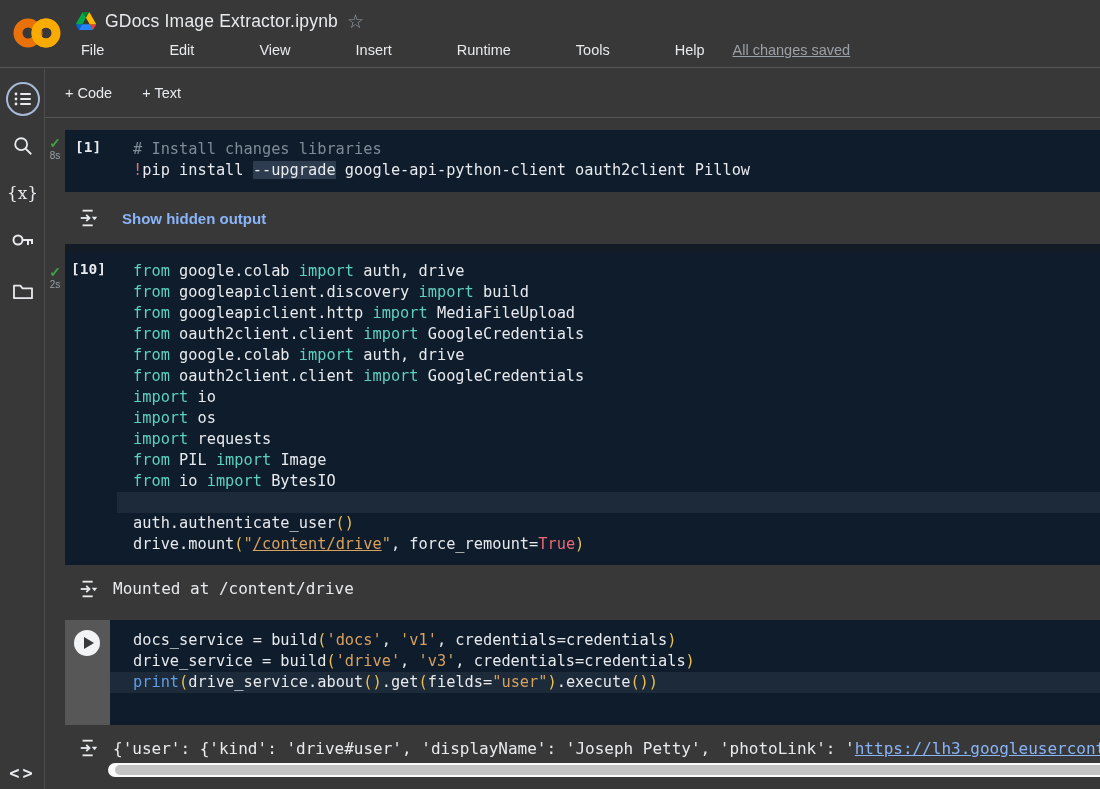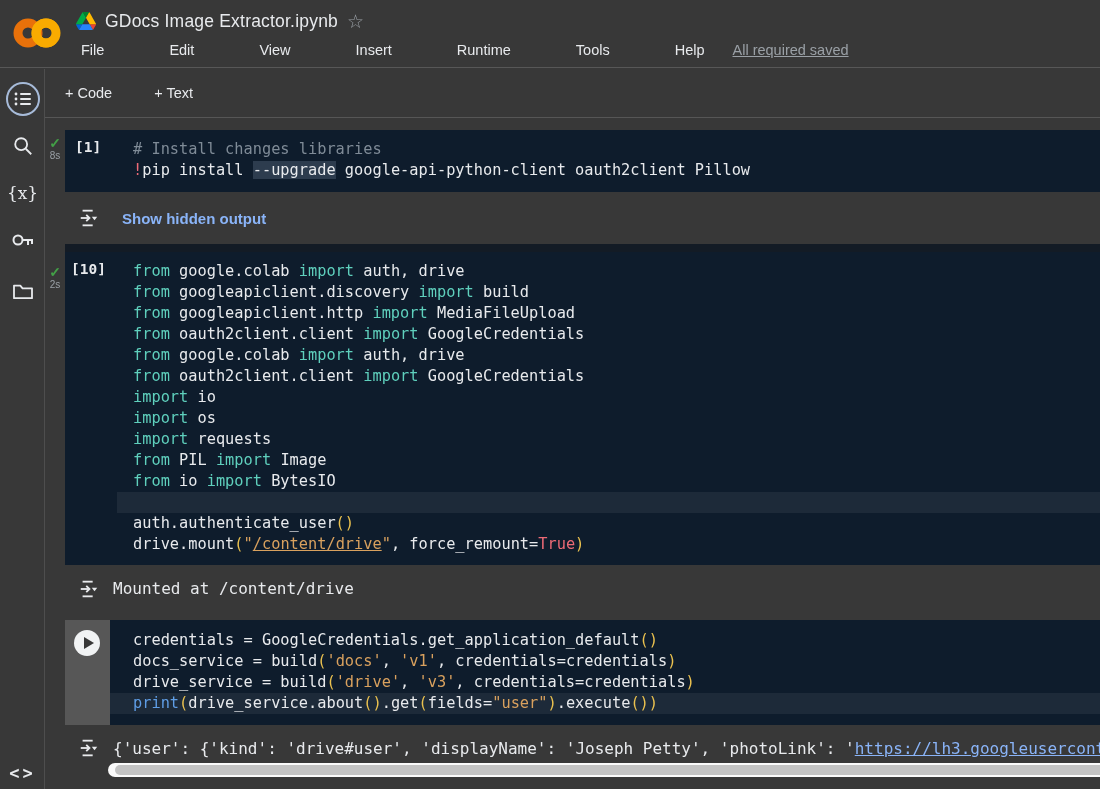--- a/index.html
+++ b/index.html
@@ -28,21 +28,21 @@
   .toc-ring .ring { width:34px; height:34px; border:2px solid #a7bbd9; border-radius:50%;
     display:flex; align-items:center; justify-content:center; }
   .ic-search { top:66px; } .ic-vars { top:114px; } .ic-key { top:163px; } .ic-folder { top:213px; }
   .ic-snippets { top:694px; color:#e8eaed; font-size:17px; font-weight:bold; letter-spacing:3px;
     font-family:"DejaVu Sans Mono", monospace; }
   .vars-glyph { font-size:17px; color:#e8eaed; font-family:"DejaVu Serif", serif; }
 
   
   main { position:absolute; top:68px; left:45px; width:1055px; height:721px; background:#383838; }
   .toolbar { position:absolute; top:0; left:0; width:1055px; height:50px;
-    border-bottom:1px solid #565656; display:flex; align-items:center; padding-left:20px; gap:42px; }
+    border-bottom:1px solid #565656; display:flex; align-items:center; padding-left:20px; gap:30px; }
   .tb-btn { color:#e8eaed; font-size:14.5px; font-weight:500; cursor:pointer; background:none; border:none;
     font-family:"Liberation Sans", sans-serif; }
 
   
   .editor { position:absolute; left:20px; right:0; background:#0e1c2c; overflow:hidden; }
   .cell1-ed { top:62px;  height:62px; }
   .cell2-ed { top:184px; height:313px; }
   .cell-shadow { position:absolute; left:20px; right:0; top:176px; height:8px; background:#131b25; }
   .exec-count { position:absolute; top:9px; left:10px; color:#e8eaed;
     font-family:"DejaVu Sans Mono", monospace; font-size:14.5px; font-weight:bold; }
@@ -126,21 +126,21 @@
     <nav class="menubar">
       <span style="display:flex;gap:40px;">
           <span class="menu-item">File</span>
           <span class="menu-item">Edit</span>
           <span class="menu-item">View</span>
           <span class="menu-item">Insert</span>
           <span class="menu-item">Runtime</span>
           <span class="menu-item">Tools</span>
           <span class="menu-item">Help</span>
         </span>
-      <span class="save-status">All required saved</span>
+      <span class="save-status">All changes saved</span>
     </nav>
   </header>
 
   <aside>
     <div class="side-ic toc-ring">
       <span class="ring">
         <svg width="18" height="16" viewBox="0 0 18 16">
           <g fill="#e8eaed">
             <circle cx="2" cy="3" r="1.4"></circle>
               <rect x="6" y="2" width="11" height="2" rx="1"></rect>
@@ -251,21 +251,20 @@
     </div>
 
     <div class="cell3-wrap">
       <div class="run-gutter">
         <div class="play-btn">
           <span class="play-tri"></span>
         </div>
       </div>
       <div class="cell3-ed">
         <div>
-            <div class="code-line"><span class="tok plain">credentials = GoogleCredentials.get_application_default</span><span class="tok paren">()</span></div>
             <div class="code-line"><span class="tok plain">docs_service = build</span><span class="tok paren">(</span><span class="tok str">'docs'</span><span class="tok plain">, </span><span class="tok str">'v1'</span><span class="tok plain">, credentials=credentials</span><span class="tok paren">)</span></div>
             <div class="code-line"><span class="tok plain">drive_service = build</span><span class="tok paren">(</span><span class="tok str">'drive'</span><span class="tok plain">, </span><span class="tok str">'v3'</span><span class="tok plain">, credentials=credentials</span><span class="tok paren">)</span></div>
             <div class="code-line line-hl"><span class="tok blue">print</span><span class="tok paren">(</span><span class="tok plain">drive_service.about</span><span class="tok paren">()</span><span class="tok plain">.get</span><span class="tok paren">(</span><span class="tok plain">fields=</span><span class="tok str">"user"</span><span class="tok paren">)</span><span class="tok plain">.execute</span><span class="tok paren">()</span><span class="tok paren">)</span></div>
           </div>
       </div>
     </div>
     <div class="out-row out3">
       <span class="out-ic">
         <svg width="22" height="22" viewBox="0 0 24 24">
           <g stroke="#e8eaed" stroke-width="2" fill="none">

